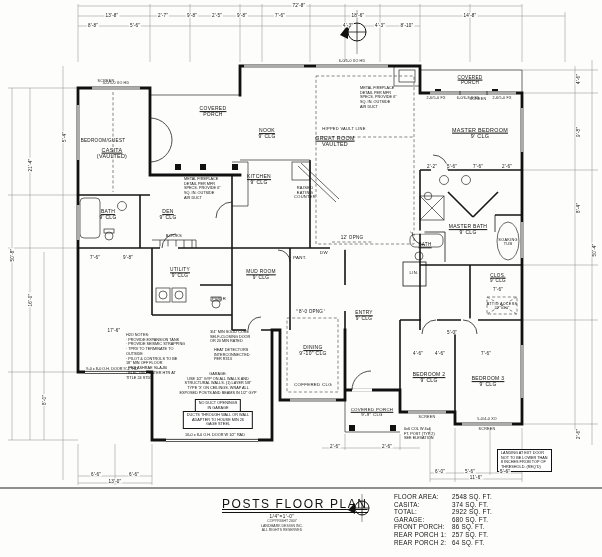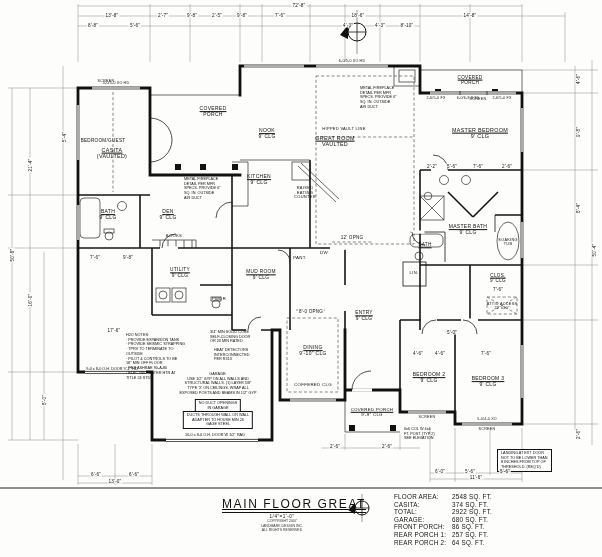--- a/index.html
+++ b/index.html
@@ -416,21 +416,21 @@
       <div class="dim" style="left: 498px; top: 289px;">7'-6"</div>
       <div class="dim wl" style="left: 116px; top: 83px;">4-0/5-0 XO HD</div>
       <div class="dim wl" style="left: 352px; top: 61px;">6-0/5-0 XO HD</div>
       <div class="dim wl" style="left: 436px; top: 98px;">2-6/5-0 FX</div>
       <div class="dim wl" style="left: 468px; top: 98px;">6-0/6-8 SGD</div>
       <div class="dim wl" style="left: 502px; top: 98px;">2-6/5-0 FX</div>
       <div class="dim wl" style="left: 487px; top: 419px;">5-0/4-0 XO</div>
     </div>
 
   <div id="title-block">
-    <div id="plan-title">MAIN FLOOR GREAT</div>
+    <div id="plan-title">POSTS FLOOR PLAN</div>
     <div id="plan-scale">1/4"=1'-0"</div>
     <div id="copyright">
         <div class="copyline">COPYRIGHT 2007</div>
         <div class="copyline">LANDMARK DESIGN INC.</div>
         <div class="copyline">ALL RIGHTS RESERVED</div>
       </div>
   </div>
 
   <div id="area-table">
       <div class="arow">

